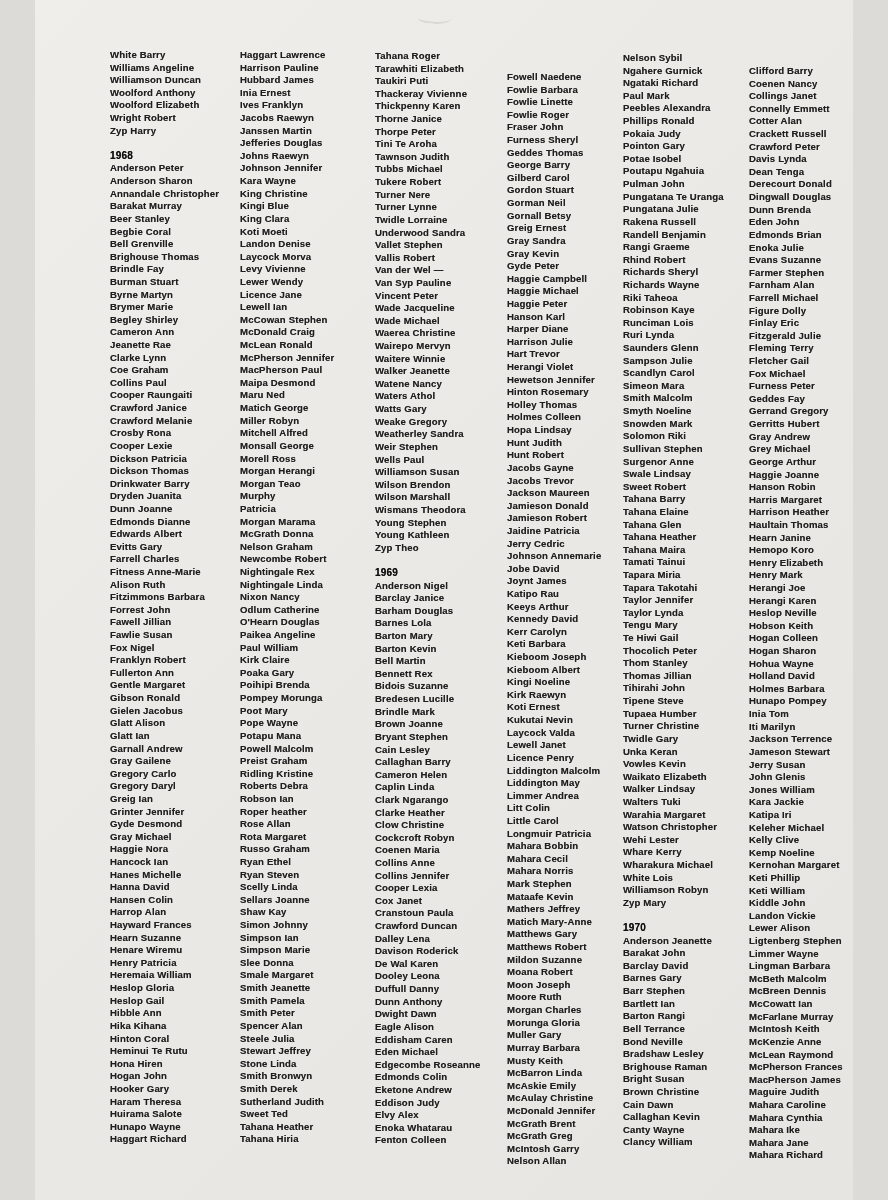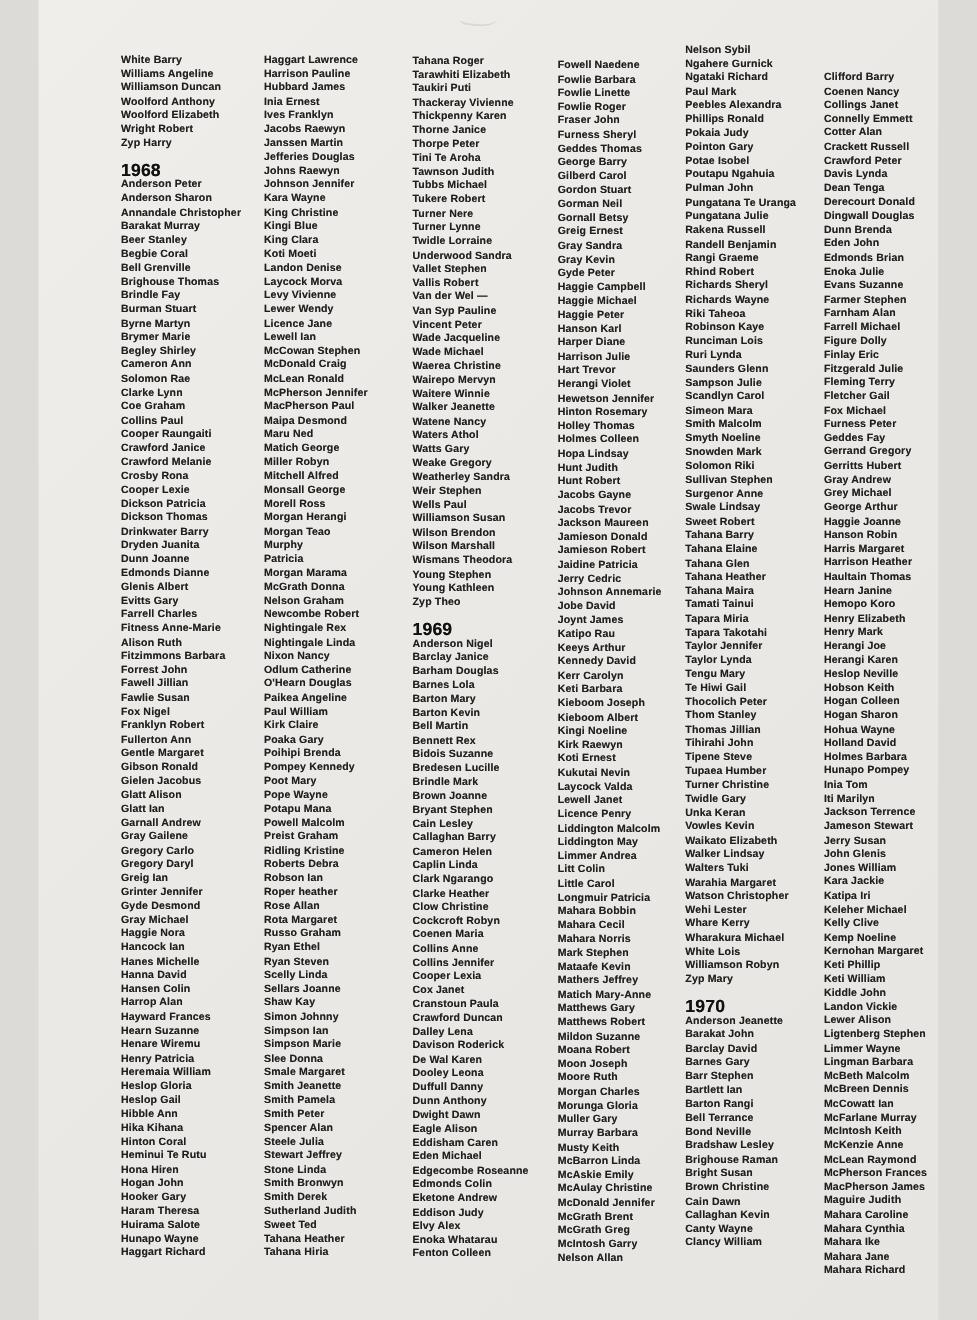--- a/index.html
+++ b/index.html
@@ -23,37 +23,37 @@
   }
   .col {
     position: absolute;
     top: 49px;
     width: 131px;
     color: #1b1b1b;
   }
   .col-1 { left: 75px;  }
   .col-2 { left: 205px; }
   .col-3 { left: 340px; top: 50px; }
-  .col-4 { left: 472px; top: 54px; }
-  .col-5 { left: 588px; top: 40px; }
+  .col-4 { left: 472px; top: 71px; }
+  .col-5 { left: 588px; top: 52px; }
   .col-6 { left: 714px; top: 65px; }
   .row {
     height: 12.62px;
     line-height: 12.62px;
     font-size: 9.6px;
     font-weight: 700;
     letter-spacing: 0.15px;
     white-space: nowrap;
     color: #1f1f1f;
     text-shadow: 0 0 0.4px rgba(20,20,20,0.55);
   }
   .row.year {
     font-weight: 700;
     color: #111;
-    font-size: 16px;
+    font-size: 10px;
     text-shadow: 0 0 0.6px rgba(10,10,10,0.8);
   }
   .row.blank { visibility: hidden; }
 </style>
 </head>
 <body>
 
 <div class="page">
   <div class="smudge"></div>
   <div class="col col-1">
@@ -73,36 +73,36 @@
       <div class="row">Beer Stanley</div>
       <div class="row">Begbie Coral</div>
       <div class="row">Bell Grenville</div>
       <div class="row">Brighouse Thomas</div>
       <div class="row">Brindle Fay</div>
       <div class="row">Burman Stuart</div>
       <div class="row">Byrne Martyn</div>
       <div class="row">Brymer Marie</div>
       <div class="row">Begley Shirley</div>
       <div class="row">Cameron Ann</div>
-      <div class="row">Solomon Rae</div>
+      <div class="row">Jeanette Rae</div>
       <div class="row">Clarke Lynn</div>
       <div class="row">Coe Graham</div>
       <div class="row">Collins Paul</div>
       <div class="row">Cooper Raungaiti</div>
       <div class="row">Crawford Janice</div>
       <div class="row">Crawford Melanie</div>
       <div class="row">Crosby Rona</div>
       <div class="row">Cooper Lexie</div>
       <div class="row">Dickson Patricia</div>
       <div class="row">Dickson Thomas</div>
       <div class="row">Drinkwater Barry</div>
       <div class="row">Dryden Juanita</div>
       <div class="row">Dunn Joanne</div>
       <div class="row">Edmonds Dianne</div>
-      <div class="row">Glenis Albert</div>
+      <div class="row">Edwards Albert</div>
       <div class="row">Evitts Gary</div>
       <div class="row">Farrell Charles</div>
       <div class="row">Fitness Anne-Marie</div>
       <div class="row">Alison Ruth</div>
       <div class="row">Fitzimmons Barbara</div>
       <div class="row">Forrest John</div>
       <div class="row">Fawell Jillian</div>
       <div class="row">Fawlie Susan</div>
       <div class="row">Fox Nigel</div>
       <div class="row">Franklyn Robert</div>
@@ -190,21 +190,21 @@
       <div class="row">Nightingale Rex</div>
       <div class="row">Nightingale Linda</div>
       <div class="row">Nixon Nancy</div>
       <div class="row">Odlum Catherine</div>
       <div class="row">O'Hearn Douglas</div>
       <div class="row">Paikea Angeline</div>
       <div class="row">Paul William</div>
       <div class="row">Kirk Claire</div>
       <div class="row">Poaka Gary</div>
       <div class="row">Poihipi Brenda</div>
-      <div class="row">Pompey Kennedy</div>
+      <div class="row">Pompey Morunga</div>
       <div class="row">Poot Mary</div>
       <div class="row">Pope Wayne</div>
       <div class="row">Potapu Mana</div>
       <div class="row">Powell Malcolm</div>
       <div class="row">Preist Graham</div>
       <div class="row">Ridling Kristine</div>
       <div class="row">Roberts Debra</div>
       <div class="row">Robson Ian</div>
       <div class="row">Roper heather</div>
       <div class="row">Rose Allan</div>

